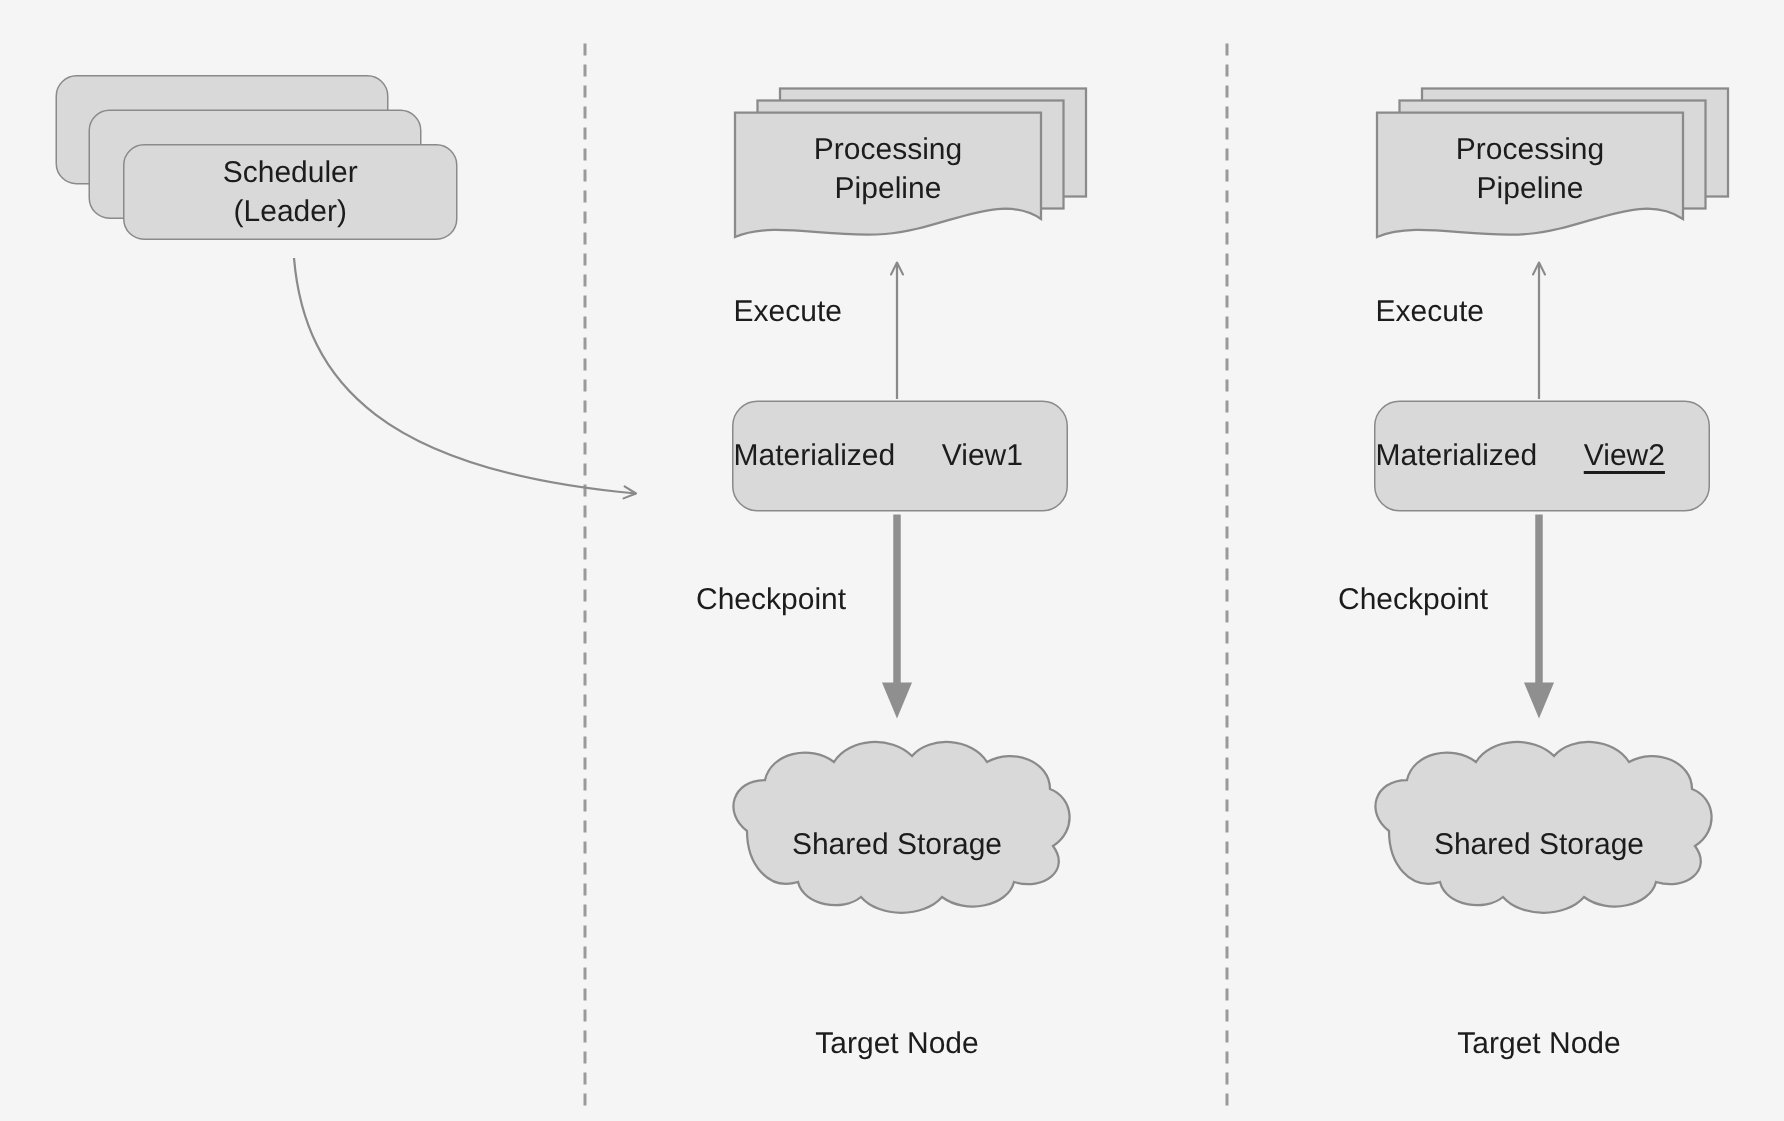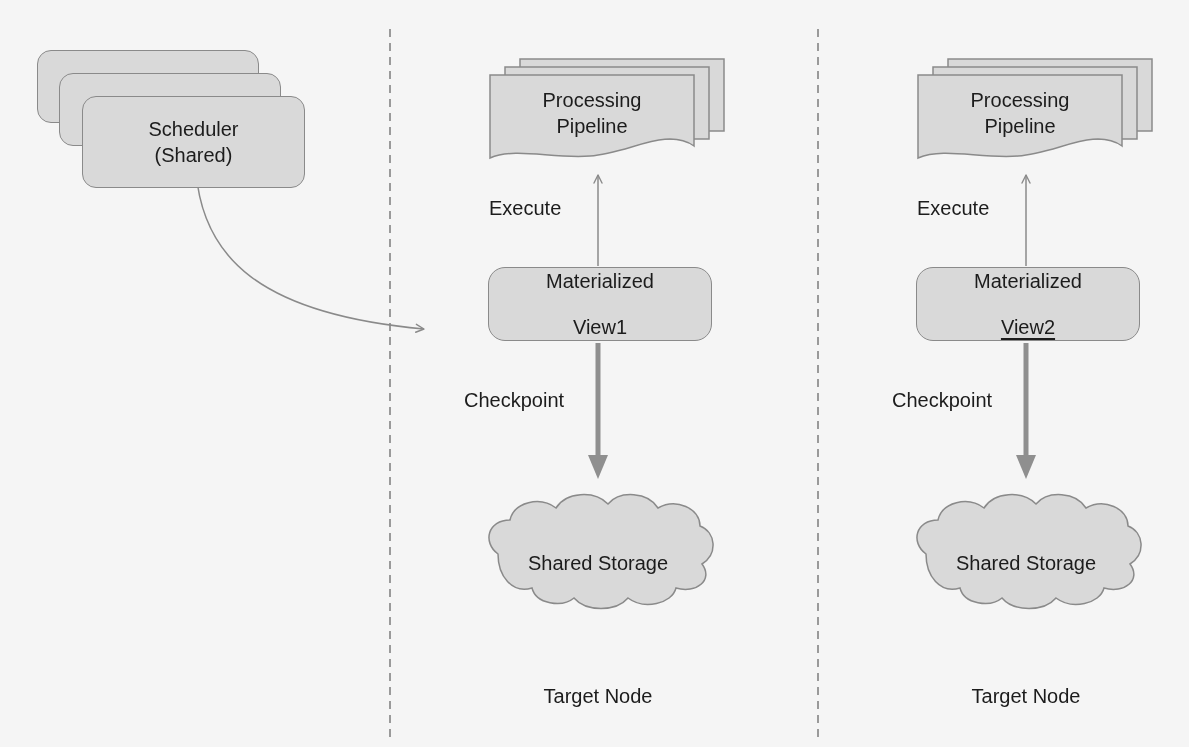--- a/index.html
+++ b/index.html
@@ -47,26 +47,26 @@
     stroke: var(--shape_stroke, #8a8a8a);
     stroke-width: 1.5;
   }
 
   
   .card {
     background: var(--shape_fill, #d9d9d9);
     border: 1.5px solid var(--shape_stroke, #8a8a8a);
     box-sizing: border-box;
   }
-  .sched-card { border-radius: 14px; width: 223px; height: 92px; }
+  .sched-card { border-radius: 14px; width: 223px; height: 64px; }
   .view-card {
     border-radius: 17px;
     width: 224px; height: 74px;
-    display: flex; flex-direction: column;
-    align-items: center; justify-content: space-between;
+    display: flex; flex-direction: row;
+    align-items: center; justify-content: flex-start; gap: 31px;
   }
   .two-line {
     display: flex; flex-direction: column;
     align-items: center; justify-content: center;
   }
   .lbl {
     font-size: 20px;
     line-height: 26px;
     color: var(--text, #1c1c1c);
     white-space: nowrap;
@@ -140,21 +140,21 @@
     </g>
 
     <use href="#cloud-shape" class="shape-fill" transform="translate(906,484)"></use>
   </svg>
 
   <div class="abs" style="left:0; top:0;">
     <div class="abs card sched-card" style="left:37px; top:50px; width:222px; height:73px;"></div>
     <div class="abs card sched-card" style="left:59px; top:73px; width:222px; height:73px;"></div>
     <div class="abs card sched-card two-line" style="left:82px; top:96px;">
       <span class="lbl">Scheduler</span>
-      <span class="lbl">(Shared)</span>
+      <span class="lbl">(Leader)</span>
     </div>
   </div>
 
   <div class="abs two-line" style="left:490px; top:82px; width:204px; height:62px;">
     <span class="lbl">Processing</span>
     <span class="lbl">Pipeline</span>
   </div>
   <div class="abs lbl" style="left:489px; top:195px;">Execute</div>
   <div class="abs card view-card" style="left:488px; top:267px;">
     <span class="lbl">Materialized</span>

